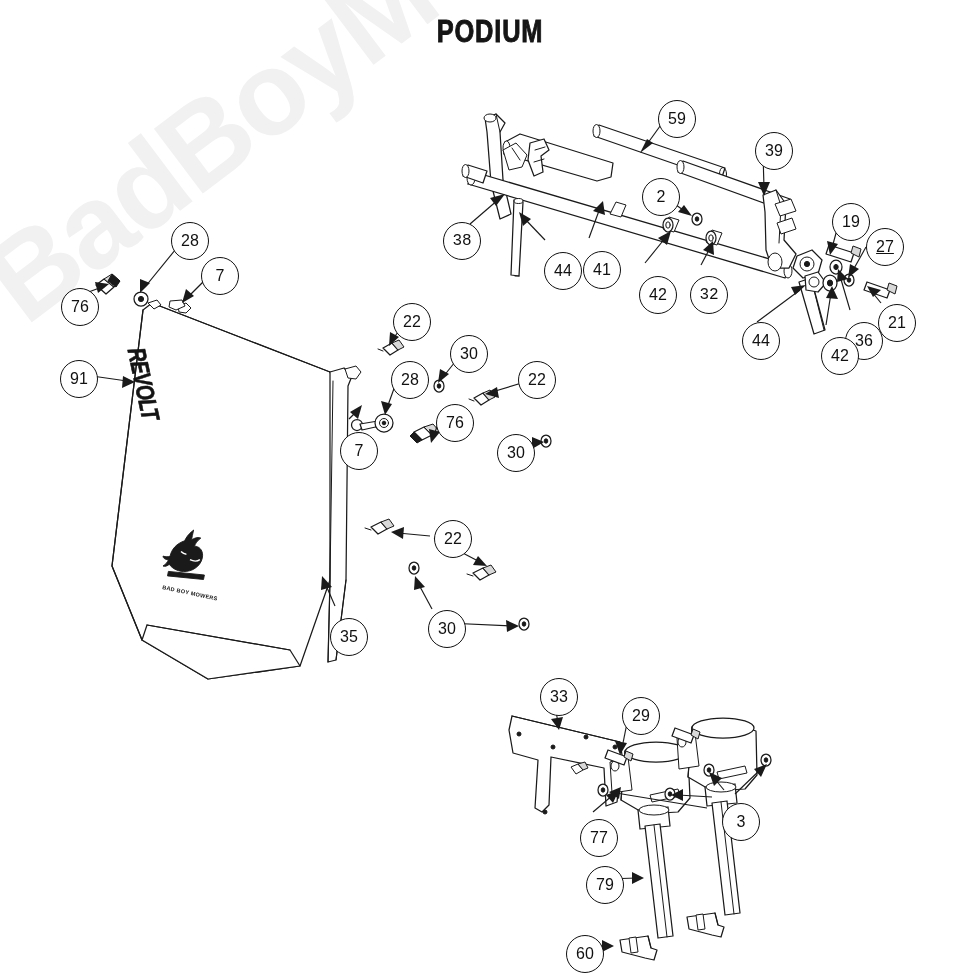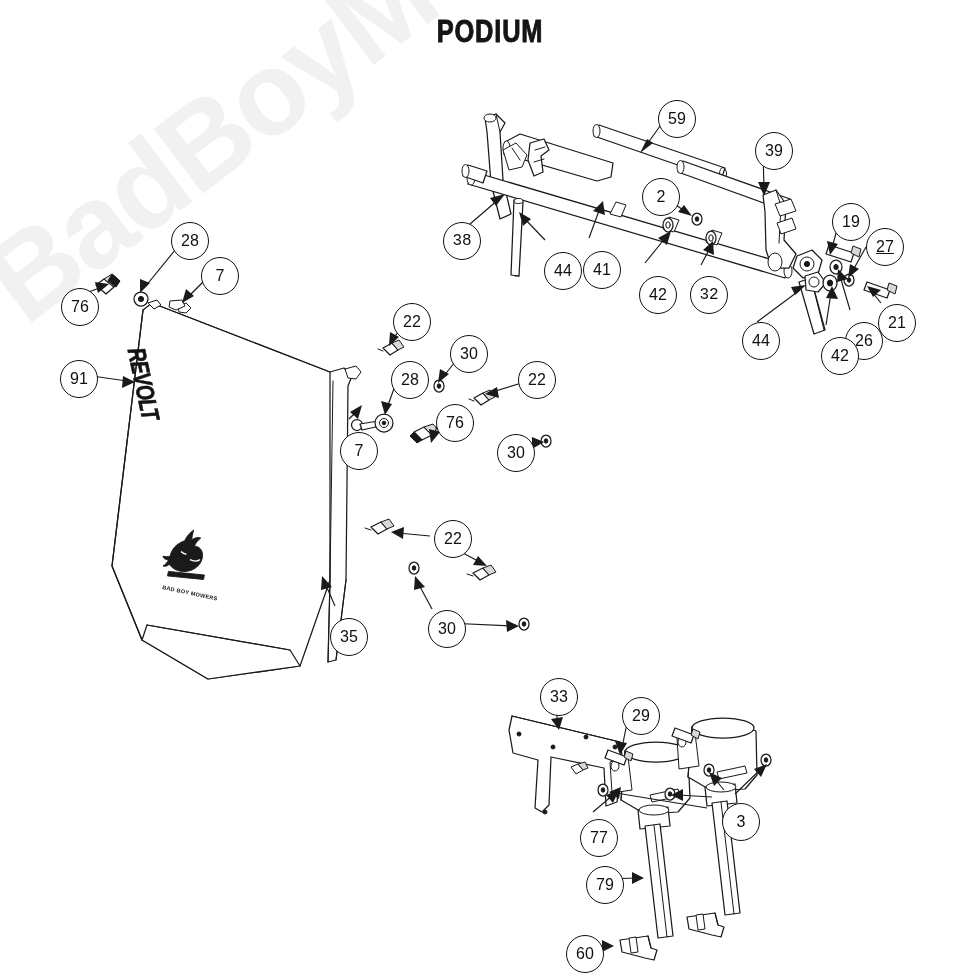--- a/index.html
+++ b/index.html
@@ -489,21 +489,21 @@
       <div class="bub" style="left: 832px; top: 203px;">19</div>
       <div class="bub" style="left: 866px; top: 228px; text-decoration: underline;">27</div>
       <div class="bub" style="left: 443px; top: 222px; font-family: Liberation Mono, monospace;">38</div>
       <div class="bub" style="left: 171px; top: 222px;">28</div>
       <div class="bub" style="left: 201px; top: 257px;">7</div>
       <div class="bub" style="left: 544px; top: 252px;">44</div>
       <div class="bub" style="left: 583px; top: 251px;">41</div>
       <div class="bub" style="left: 639px; top: 276px;">42</div>
       <div class="bub" style="left: 690px; top: 276px; font-family: Liberation Mono, monospace;">32</div>
       <div class="bub" style="left: 878px; top: 304px;">21</div>
-      <div class="bub" style="left: 845px; top: 322px;">26</div>
+      <div class="bub" style="left: 845px; top: 322px;">36</div>
       <div class="bub" style="left: 821px; top: 337px;">42</div>
       <div class="bub" style="left: 742px; top: 322px;">44</div>
       <div class="bub" style="left: 61px; top: 288px;">76</div>
       <div class="bub" style="left: 60px; top: 360px;">91</div>
       <div class="bub" style="left: 393px; top: 303px;">22</div>
       <div class="bub" style="left: 450px; top: 335px;">30</div>
       <div class="bub" style="left: 391px; top: 361px;">28</div>
       <div class="bub" style="left: 518px; top: 361px;">22</div>
       <div class="bub" style="left: 340px; top: 432px;">7</div>
       <div class="bub" style="left: 436px; top: 404px;">76</div>

